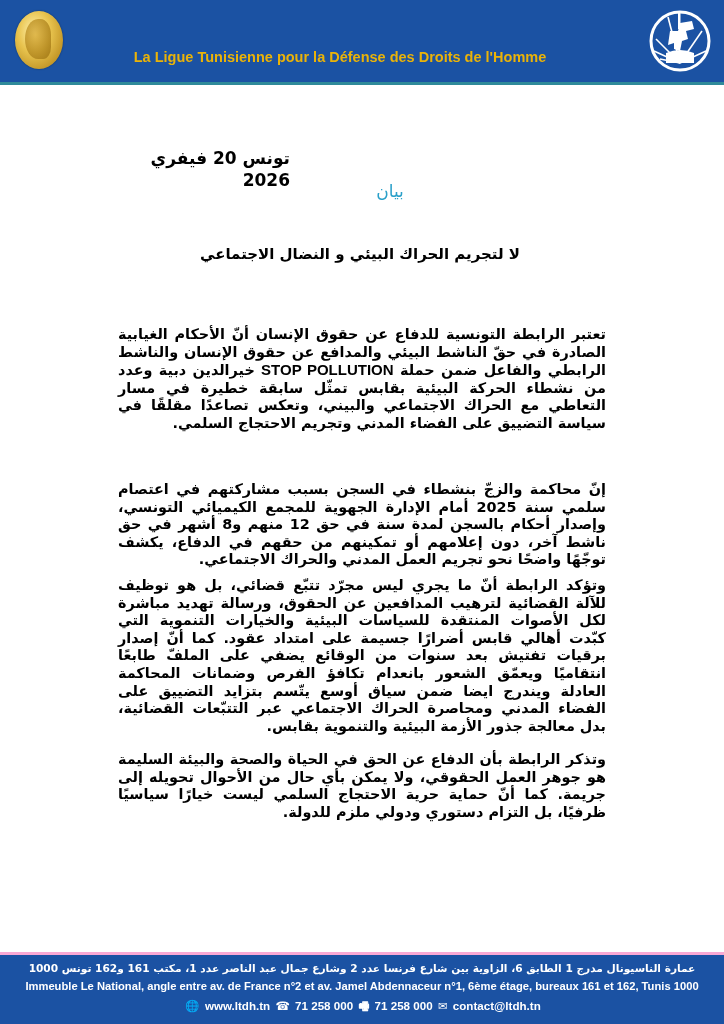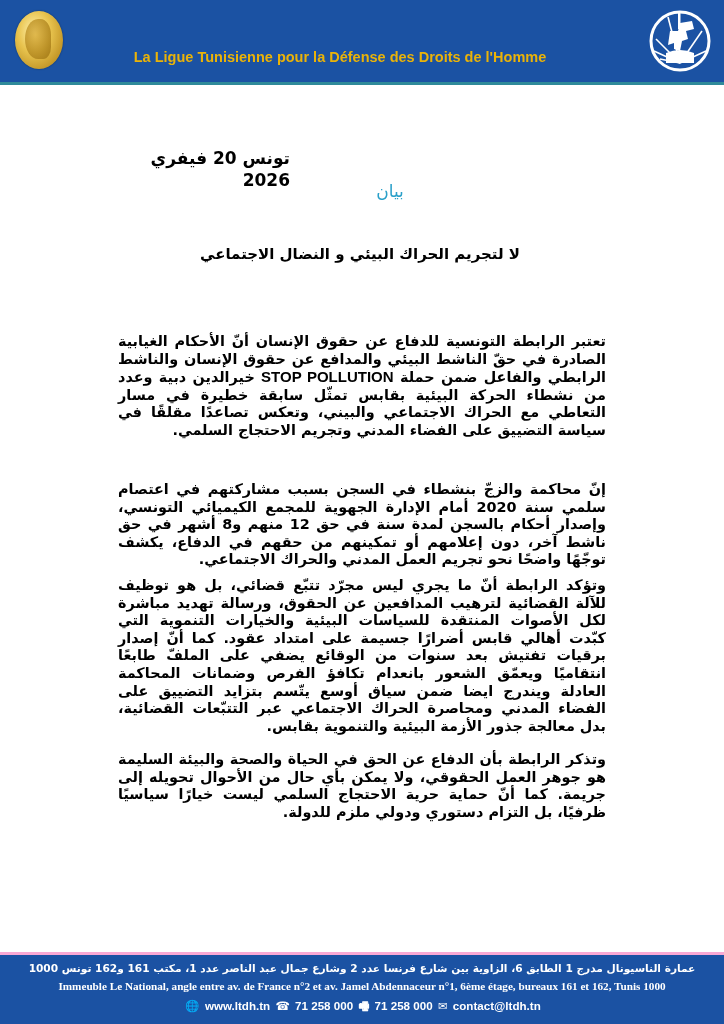--- a/index.html
+++ b/index.html
@@ -61,39 +61,39 @@
     text-align: center; direction: rtl;
     font-weight: bold; font-size: 15px; line-height: 22px;
     font-family: "DejaVu Sans", sans-serif;
   }
   .para {
     position: absolute; left: 118px; width: 488px;
     direction: rtl; text-align: justify; text-align-last: right;
     font-weight: bold; font-size: 14.4px; line-height: 17.6px;
     font-family: "DejaVu Sans", sans-serif;
   }
-  .p1 { top: 333px; }
+  .p1 { top: 326px; }
   .p2 { top: 481px; }
   .p3 { top: 577px; }
   .p4 { top: 751px; }
   .latin { font-family: "Liberation Sans", sans-serif; font-weight: bold; font-size: 15px; }
 
   
   .footer {
     position: absolute; left: 0; top: 952px; width: 724px; height: 72px;
     background: #1b52a3; border-top: 3px solid #f9a8d4;
     color: #fff;
   }
   .footer-line {
     position: absolute; left: 0; width: 724px; text-align: center;
     font-size: 10.6px; line-height: 14px; white-space: nowrap;
     font-family: "DejaVu Sans", sans-serif; font-weight: bold;
   }
   .f1 { top: 6px; direction: rtl; }
-  .f2 { top: 24px; font-family: Liberation Serif, serif; font-size: 11.2px; }
+  .f2 { top: 24px; font-family: Liberation Sans, sans-serif; font-size: 11.2px; }
   .f3 { top: 44px; font-size: 11.6px; font-family: "Liberation Sans", sans-serif; }
   .f3 .ico { display: inline-block; margin: 0 2px; font-family: "DejaVu Sans", sans-serif; }
 </style>
 </head>
 <body>
 
 <div class="header">
   <div class="medal">
     <div class="profile"></div>
   </div>
@@ -119,21 +119,21 @@
 </div>
 
 <div class="bayan">بيان</div>
 
 <div class="subject">لا لتجريم الحراك البيئي و النضال الاجتماعي</div>
 
 <div class="para p1">
   <span>تعتبر الرابطة التونسية للدفاع عن حقوق الإنسان أنّ الأحكام الغيابية الصادرة في حقّ الناشط البيئي والمدافع عن حقوق الإنسان والناشط الرابطي والفاعل ضمن حملة </span><span class="latin">STOP POLLUTION</span><span> خيرالدين دبية وعدد من نشطاء الحركة البيئية بقابس تمثّل سابقة خطيرة في مسار التعاطي مع الحراك الاجتماعي والبيني، وتعكس تصاعدًا مقلقًا في سياسة التضييق على الفضاء المدني وتجريم الاحتجاج السلمي.</span>
 </div>
 
-<div class="para p2">إنّ محاكمة والزجّ بنشطاء في السجن بسبب مشاركتهم في اعتصام سلمي سنة 2020 أمام الإدارة الجهوية للمجمع الكيميائي التونسي، وإصدار أحكام بالسجن لمدة سنة في حق 12 منهم و8 أشهر في حق ناشط آخر، دون إعلامهم أو تمكينهم من حقهم في الدفاع، يكشف توجّهًا واضحًا نحو تجريم العمل المدني والحراك الاجتماعي.</div>
+<div class="para p2">إنّ محاكمة والزجّ بنشطاء في السجن بسبب مشاركتهم في اعتصام سلمي سنة 2025 أمام الإدارة الجهوية للمجمع الكيميائي التونسي، وإصدار أحكام بالسجن لمدة سنة في حق 12 منهم و8 أشهر في حق ناشط آخر، دون إعلامهم أو تمكينهم من حقهم في الدفاع، يكشف توجّهًا واضحًا نحو تجريم العمل المدني والحراك الاجتماعي.</div>
 
 <div class="para p3">وتؤكد الرابطة أنّ ما يجري ليس مجرّد تتبّع قضائي، بل هو توظيف للآلة القضائية لترهيب المدافعين عن الحقوق، ورسالة تهديد مباشرة لكل الأصوات المنتقدة للسياسات البيئية والخيارات التنموية التي كبّدت أهالي قابس أضرارًا جسيمة على امتداد عقود. كما أنّ إصدار برقيات تفتيش بعد سنوات من الوقائع يضفي على الملفّ طابعًا انتقاميًا ويعمّق الشعور بانعدام تكافؤ الفرص وضمانات المحاكمة العادلة ويندرج ايضا ضمن سياق أوسع يتّسم بتزايد التضييق على الفضاء المدني ومحاصرة الحراك الاجتماعي عبر التتبّعات القضائية، بدل معالجة جذور الأزمة البيئية والتنموية بقابس.</div>
 
 <div class="para p4">وتذكر الرابطة بأن الدفاع عن الحق في الحياة والصحة والبيئة السليمة هو جوهر العمل الحقوقي، ولا يمكن بأي حال من الأحوال تحويله إلى جريمة. كما أنّ حماية حرية الاحتجاج السلمي ليست خيارًا سياسيًا ظرفيًا، بل التزام دستوري ودولي ملزم للدولة.</div>
 
 <div class="footer">
   <div class="footer-line f1">عمارة الناسيونال مدرج 1 الطابق 6، الزاوية بين شارع فرنسا عدد 2 وشارع جمال عبد الناصر عدد 1، مكتب 161 و162 تونس 1000</div>
   <div class="footer-line f2">Immeuble Le National, angle entre av. de France n°2 et av. Jamel Abdennaceur n°1, 6ème étage, bureaux 161 et 162, Tunis 1000</div>
   <div class="footer-line f3">
     <span class="ico">🌐</span>

